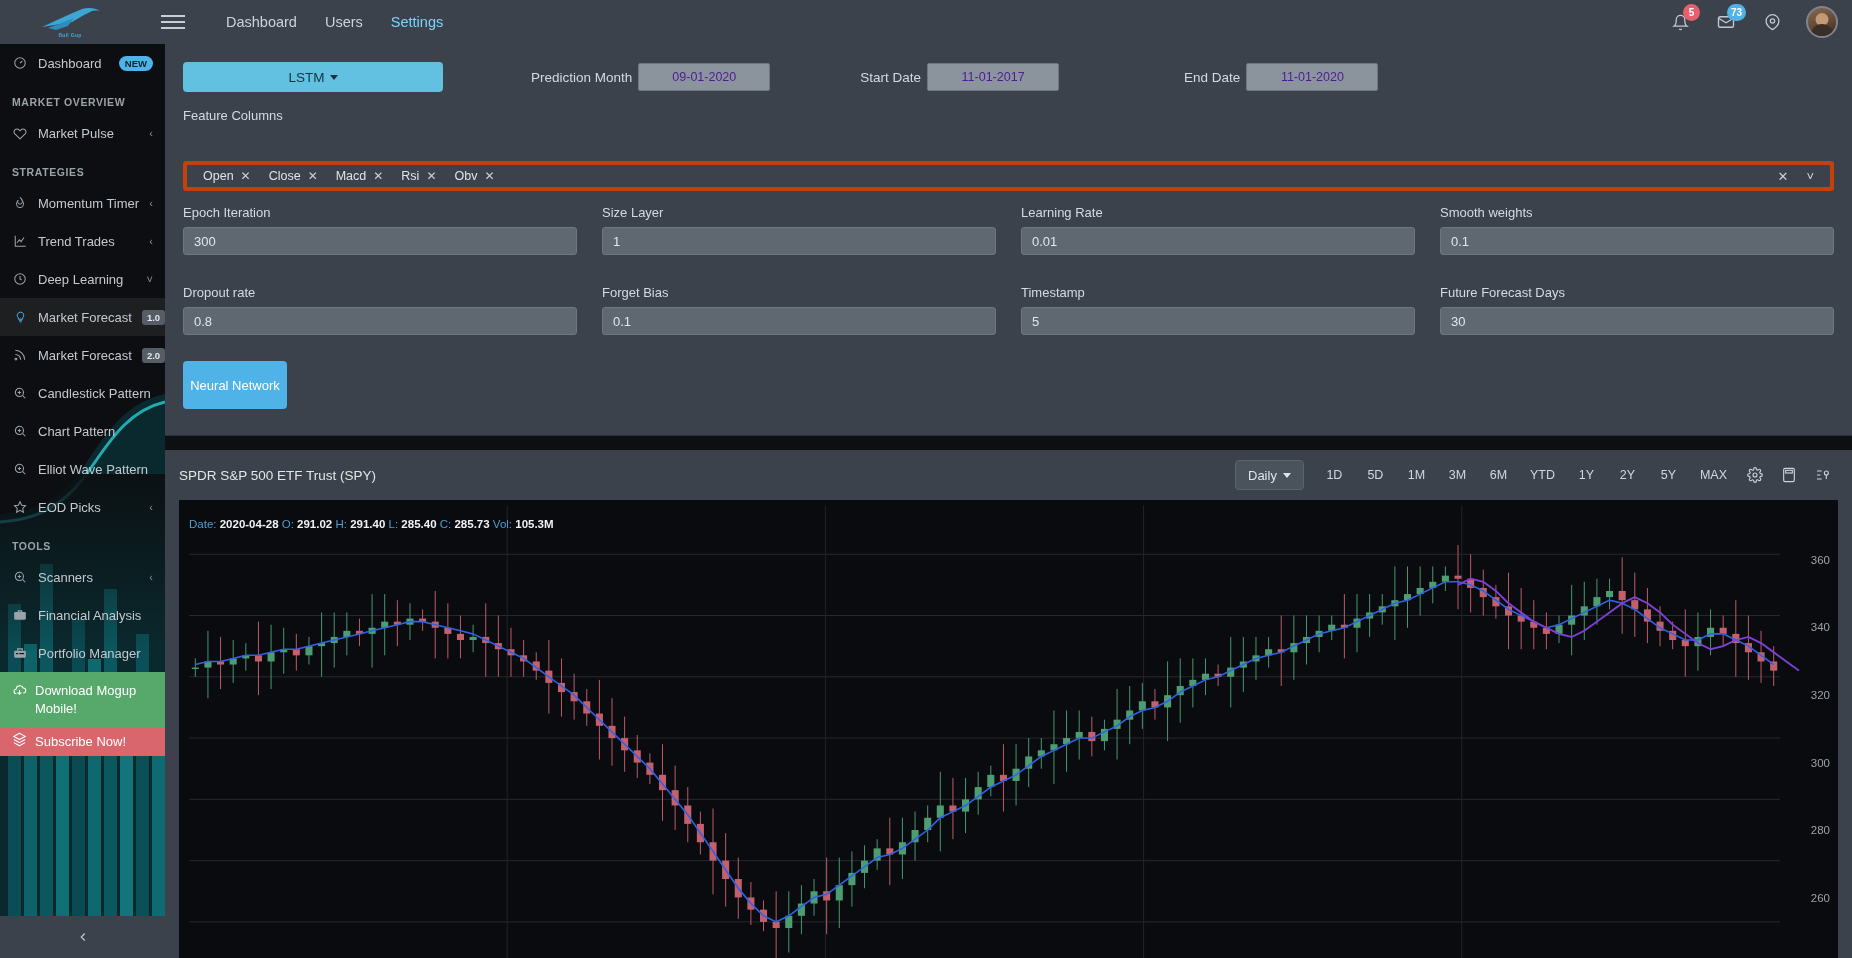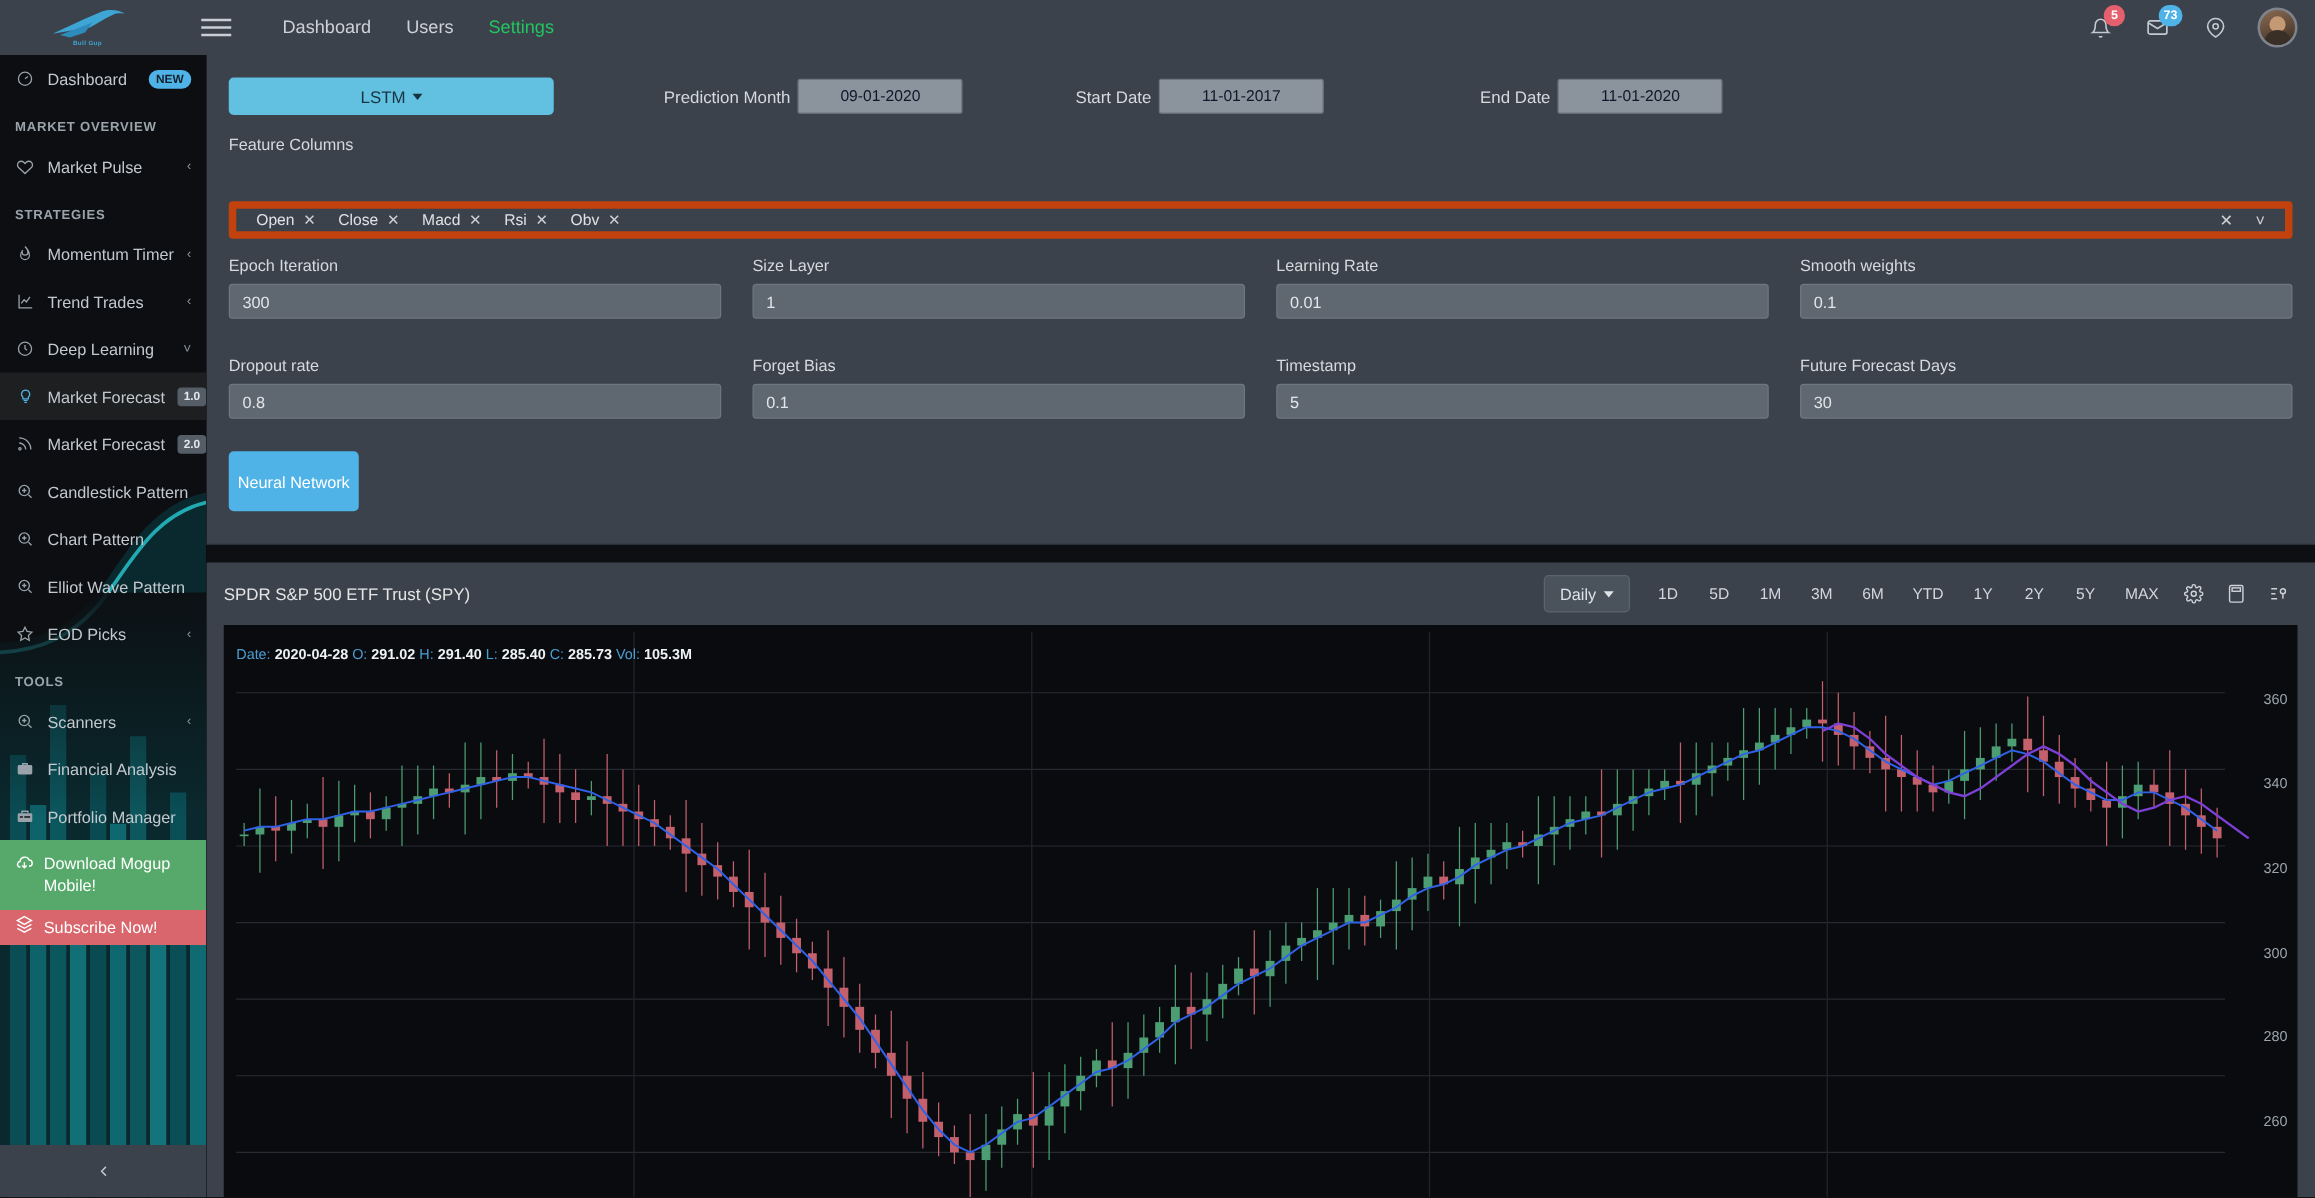--- a/index.html
+++ b/index.html
@@ -17,21 +17,21 @@
     height: 44px; min-height: 44px; background: #3b424c;
     display: flex; align-items: center; position: relative; z-index: 40;
   }
   .brand { width: 140px; display: flex; align-items: center; justify-content: center; height: 44px; }
   .brand svg { display: block; }
   .brand-name { font-size: 5px; color: #3ea6d4; letter-spacing: .3px; font-weight: bold; text-align:center; }
   .hamburger { width: 46px; display: flex; flex-direction: column; gap: 4px; align-items: center; cursor: pointer; margin-left: 10px;}
   .hamburger i { display: block; width: 24px; height: 2px; background: #c9ced4; }
   .navlinks { display: flex; align-items: center; gap: 28px; margin-left: 30px; }
   .navlink { font-size: 14.5px; color: #ccd2d8; cursor: pointer; }
-  .navlink.active { color: #22c55e; }
+  .navlink.active { color: #7dd3fc; }
   .topright { margin-left: auto; display: flex; align-items: center; gap: 22px; padding-right: 14px; }
   .ticon { position: relative; width: 24px; height: 24px; display:flex; align-items:center; justify-content:center; cursor:pointer; color:#c3c9d0; }
   .badge {
     position: absolute; top: -6px; right: -8px; min-width: 17px; height: 17px;
     border-radius: 9px; background: #e4606d; color: #fff; font-size: 10px;
     display: flex; align-items: center; justify-content: center; padding: 0 4px; font-weight: bold;
   }
   .badge.blue { background: #4fb3e8; }
   .avatar {
     width: 32px; height: 32px; border-radius: 50%; overflow:hidden;
@@ -94,28 +94,28 @@
   .lstm-btn {
     width: 260px; height: 30px; background: #62c0e0; color: #17333f;
     border: none; border-radius: 4px; font-size: 13.5px; cursor: pointer;
     display:flex; align-items:center; justify-content:center; gap:5px;
   }
   .caret { width:0;height:0;border-left:4px solid transparent;border-right:4px solid transparent;border-top:5px solid currentColor; display:inline-block;}
   .dategrp { display:flex; align-items:center; gap:6px; }
   .dlabel { font-size: 13.5px; color: #d5dade; white-space: nowrap; }
   .dinput {
     width: 132px; height: 28px; background: #8b939d; border: 1px solid #6e767f;
-    color: #0f172a; font-size: 12.5px; text-align: center; border-radius: 2px;
+    color: #4c1d95; font-size: 12.5px; text-align: center; border-radius: 2px;
     display:flex; align-items:center; justify-content:center; cursor:pointer;
   }
   .sp1 { width: 88px; } .sp2 { width: 90px; } .sp3 { width: 125px; }
 
   .flabel { font-size: 13px; color: #d5dade; margin: 16px 0 7px; }
   .tagbox {
-    height: 30px; border: 6px solid #c2410c; border-radius: 3px; background: transparent;
+    height: 30px; border: 4px solid #c2410c; border-radius: 3px; background: transparent;
     display: flex; align-items: center; padding: 0 8px; gap: 2px; margin-top: 38px;
   }
   .tag { display: flex; align-items: center; gap: 7px; font-size: 12.5px; color: #dfe3e7; padding: 0 8px; cursor: default; }
   .tag .x { font-size: 12px; color: #cdd2d7; cursor: pointer; }
   .tagbox .spacer { flex: 1; }
   .tagbox .ctl { color: #ccd1d6; font-size: 13px; padding: 0 8px; cursor: pointer; }
 
   .grid4 { display: grid; grid-template-columns: repeat(4, 1fr); column-gap: 25px; row-gap: 0; margin-top: 14px; }
   .fld-lbl { font-size: 13px; color: #d5dade; margin-bottom: 7px; }
   .fld {

